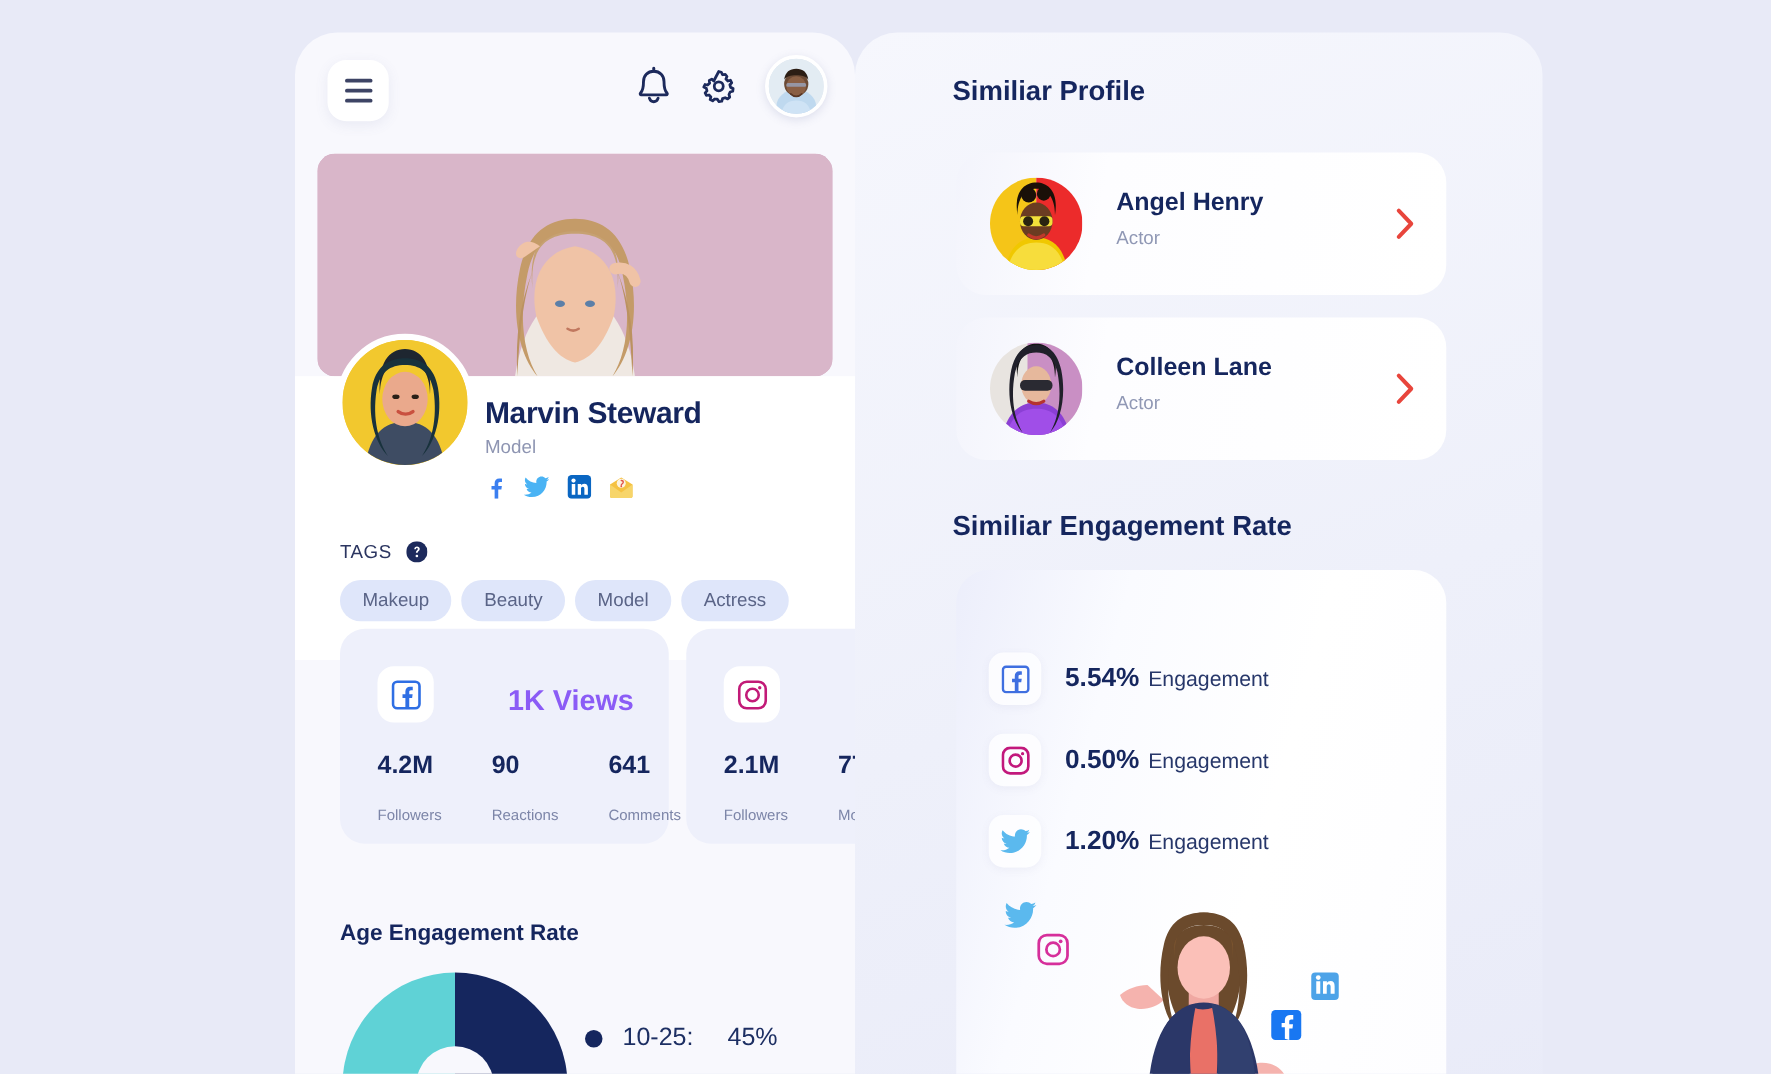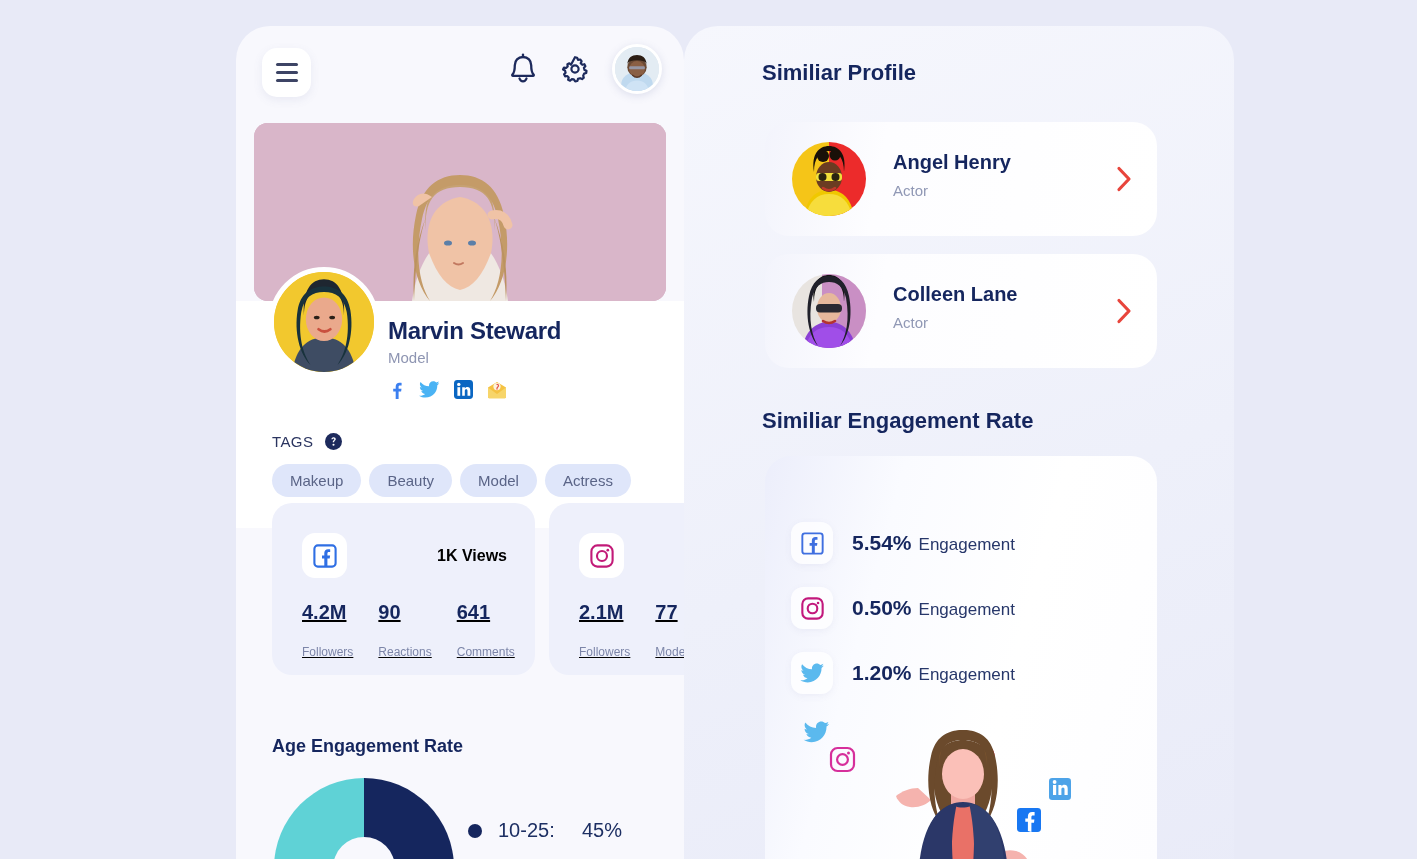--- a/index.html
+++ b/index.html
@@ -180,30 +180,29 @@
     width: 45px; height: 45px;
     background: #ffffff;
     border-radius: 13px;
     display: flex;
     align-items: center;
     justify-content: center;
   }
   .stat-views {
     position: absolute;
     right: 28px; top: 44px;
-    font-size: 16px;
+    font-size: 23px;
     font-weight: bold;
-    color: #000000;
+    color: #8b5cf6;
   }
   .stat-metrics {
     position: absolute;
     left: 30px; top: 98px;
     display: flex;
-    gap: 25px;
-    text-decoration: underline;
+    gap: 40px;
   }
   .metric .mv {
     font-size: 20px;
     font-weight: bold;
     color: #15265e;
     white-space: nowrap;
   }
   .metric .ml {
     font-size: 12px;
     color: #7c85a8;

